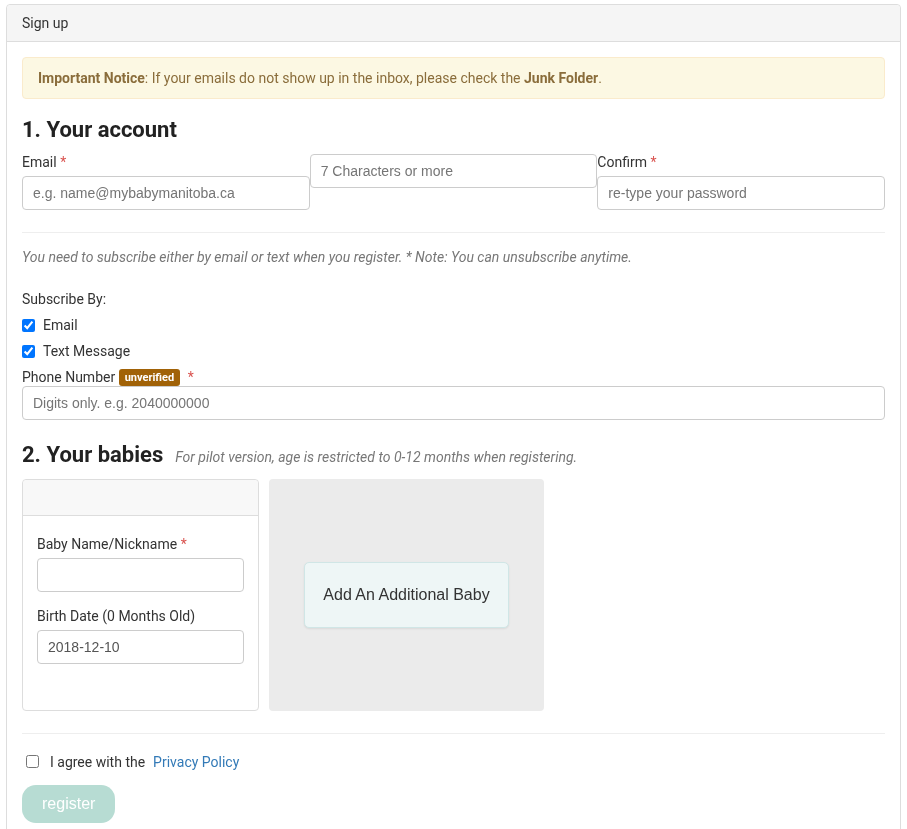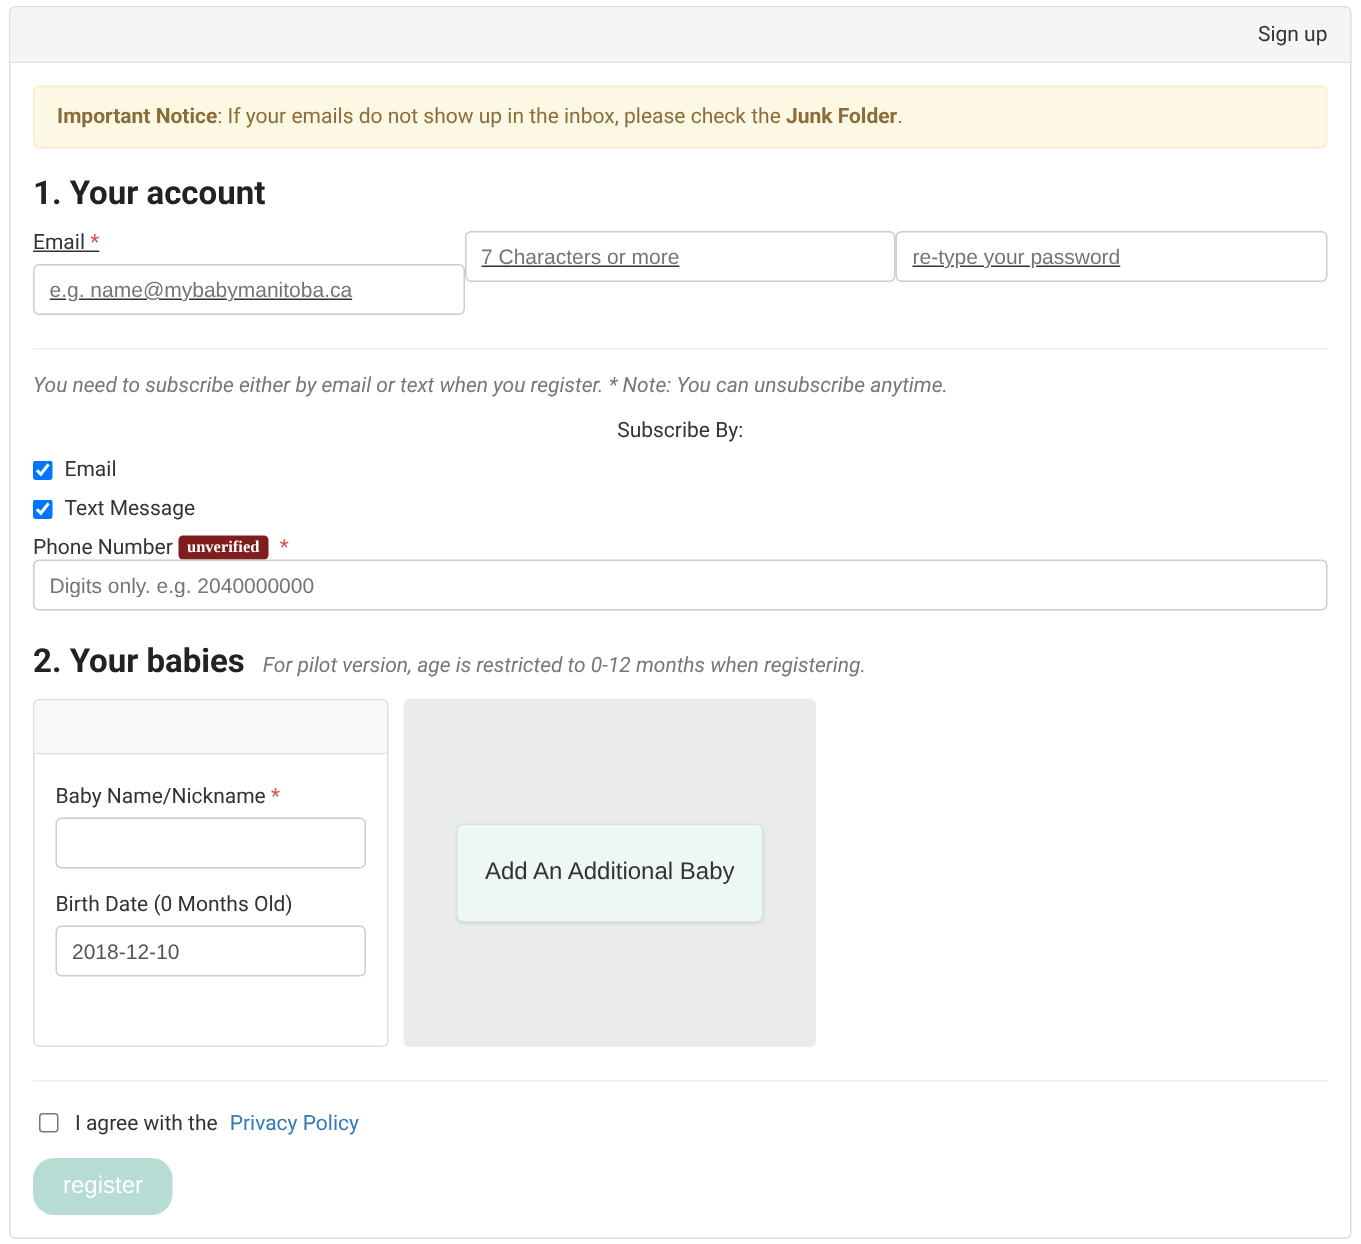--- a/index.html
+++ b/index.html
@@ -18,21 +18,20 @@
     border-radius: 4px;
     background: #fff;
   }
   .panel-header {
     background: #f5f5f5;
     border-bottom: 1px solid #ddd;
     padding: 10px 15px;
     border-radius: 4px 4px 0 0;
     color: #333;
     font-size: 14px;
-    text-align: right;
   }
   .panel-body {
     padding: 15px;
   }
   .alert {
     background: #fcf8e3;
     border: 1px solid #faebcc;
     color: #8a6d3b;
     padding: 12px 15px;
     border-radius: 4px;
@@ -42,21 +41,20 @@
   h3.section {
     font-size: 22px;
     font-weight: 700;
     margin: 8px 0 12px 0;
     color: #222;
   }
   .row {
     display: flex;
     gap: 0;
     margin-bottom: 16px;
-    text-decoration: underline;
   }
   .col {
     flex: 1;
     display: flex;
     flex-direction: column;
   }
   label.field-label {
     font-size: 14px;
     color: #333;
     margin-bottom: 6px;
@@ -75,41 +73,39 @@
     border: none;
     border-top: 1px solid #eee;
     margin: 22px 0 16px 0;
   }
   .hint {
     font-style: italic;
     color: #777;
     font-size: 14px;
   }
   .subscribe-label {
-    margin: 14px 0 6px 0;
+    margin: 26px 0 6px 0;
     display: block;
-    text-align: center;
   }
   .checkbox-row {
     display: flex;
     align-items: center;
     gap: 8px;
     margin: 10px 0;
   }
   .checkbox-row input { margin: 0; }
   .badge {
     display: inline-block;
-    background: #7f1d1d;
+    background: #a16207;
     color: #fff;
     font-size: 11px;
     font-weight: 700;
     padding: 2px 6px;
     border-radius: 3px;
     vertical-align: 1px;
-    font-family: Liberation Serif, serif;
   }
   .full-input { width: 100%; }
   .section-babies {
     display: flex;
     align-items: baseline;
     gap: 12px;
     margin: 22px 0 12px 0;
   }
   .babies-row {
     display: flex;
@@ -192,20 +188,23 @@
       <div class="col">
         <label class="field-label">
           <span>Email </span><span class="req">*</span>
         </label>
         <input type="email" placeholder="e.g. name@mybabymanitoba.ca" style="">
       </div>
       <div class="col">
         <input type="password" placeholder="7 Characters or more" style="">
       </div>
       <div class="col">
+        <label class="field-label">
+          <span>Confirm </span><span class="req">*</span>
+        </label>
         <input type="password" placeholder="re-type your password" style="">
       </div>
     </div>
 
     <hr class="soft">
 
     <div class="hint">You need to subscribe either by email or text when you register. * Note: You can unsubscribe anytime.</div>
     <span class="subscribe-label">Subscribe By:</span>
 
     <div class="checkbox-row">

